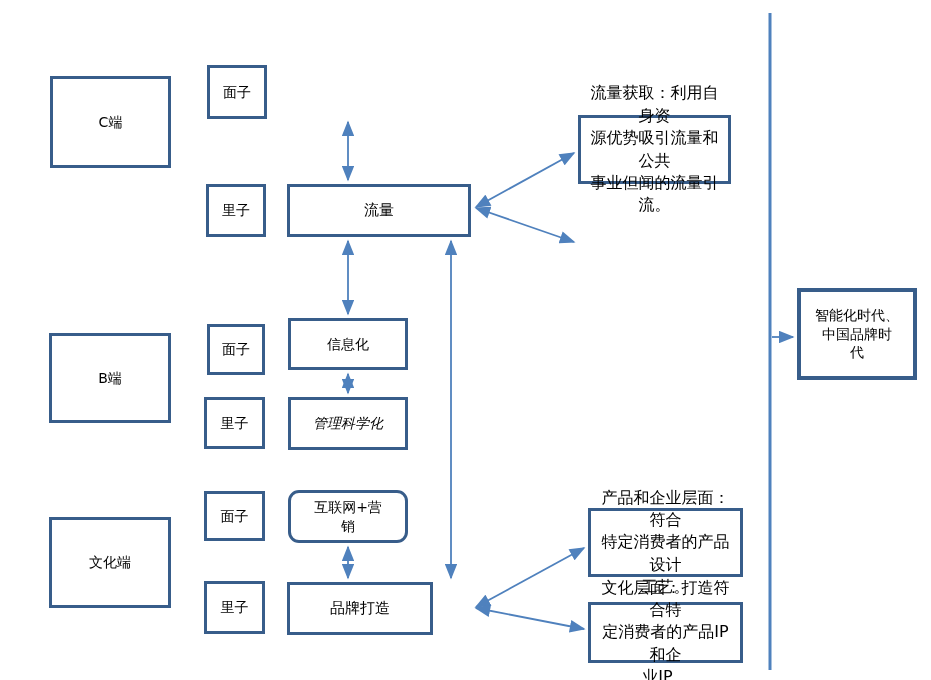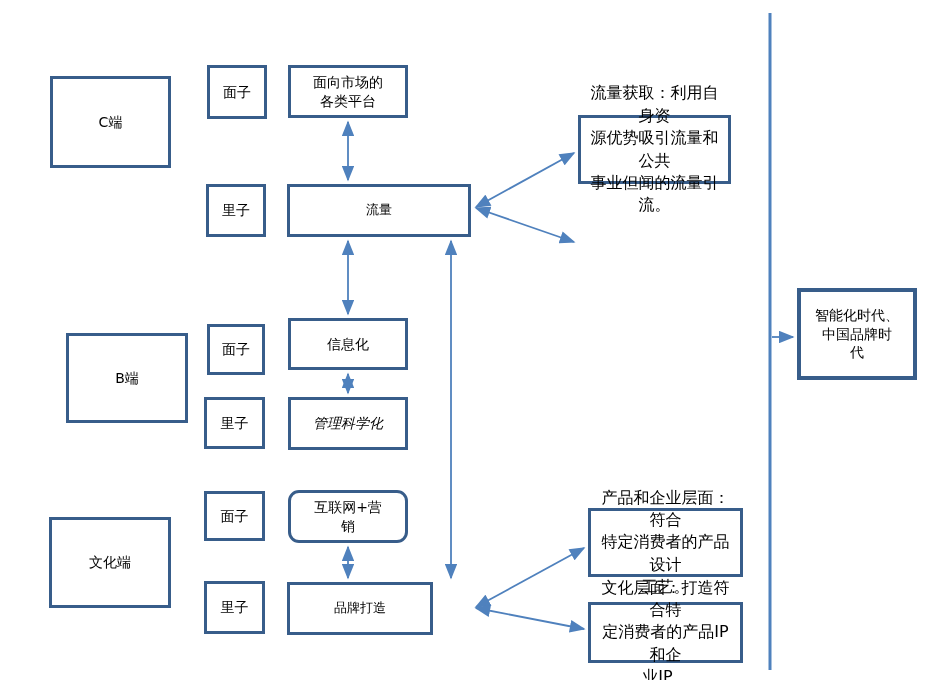--- a/index.html
+++ b/index.html
@@ -10,25 +10,25 @@
   }
   .canvas{position:absolute;inset:0;width:931px;height:680px;}
   svg.connectors{position:absolute;left:0;top:0;z-index:1;pointer-events:none;}
   .box{
     position:absolute;box-sizing:border-box;z-index:2;
     border:3px solid #385d8a;background:#ffffff;
     display:flex;align-items:center;justify-content:center;
     text-align:center;white-space:pre-line;line-height:1.35;
   }
   .main{font-size:14px;}
-  .big{font-size:13px;font-family:Liberation Mono, monospace;}
+  .big{font-size:15px;}
   .desc{font-size:16px;line-height:1.4;padding:2px 4px;}
   
   #bx-c-end{left:50px;top:76px;width:121px;height:92px;}
-  #bx-b-end{left:49px;top:333px;width:122px;height:90px;margin-left:17px;}
+  #bx-b-end{left:49px;top:333px;width:122px;height:90px;}
   #bx-culture-end{left:49px;top:517px;width:122px;height:91px;}
   
   #bx-face1{left:207px;top:65px;width:60px;height:54px;}
   #bx-inner1{left:206px;top:184px;width:60px;height:53px;}
   #bx-face2{left:207px;top:324px;width:58px;height:51px;}
   #bx-inner2{left:204px;top:397px;width:61px;height:52px;}
   #bx-face3{left:204px;top:491px;width:61px;height:50px;}
   #bx-inner3{left:204px;top:581px;width:61px;height:53px;}
   
   #bx-platform{left:288px;top:65px;width:120px;height:53px;}
@@ -78,22 +78,20 @@
   <div class="box main" id="bx-b-end">B端</div>
   <div class="box main" id="bx-culture-end">文化端</div>
 
   <div class="box main" id="bx-face1">面子</div>
   <div class="box main" id="bx-inner1">里子</div>
   <div class="box main" id="bx-face2">面子</div>
   <div class="box main" id="bx-inner2">里子</div>
   <div class="box main" id="bx-face3">面子</div>
   <div class="box main" id="bx-inner3">里子</div>
 
-  <div class="box main" id="bx-platform">面向市场的
-各类平台</div>
   <div class="box big" id="bx-traffic">流量</div>
   <div class="box main" id="bx-informatization">信息化</div>
   <div class="box main" id="bx-management">管理科学化</div>
   <div class="box main" id="bx-marketing">互联网+营
 销</div>
   <div class="box big" id="bx-branding">品牌打造</div>
 
   <div class="box desc" id="bx-acq">流量获取：利用自身资
 源优势吸引流量和公共
 事业但闻的流量引流。</div>

